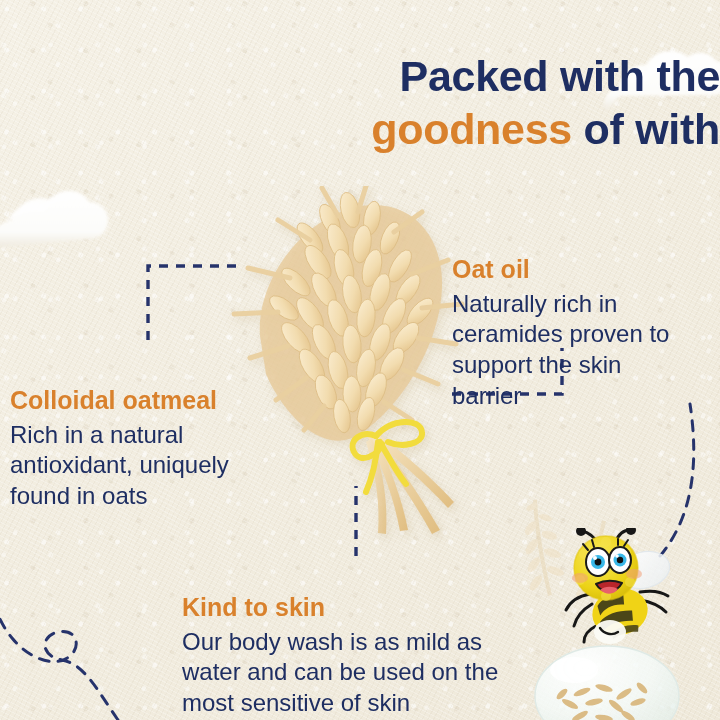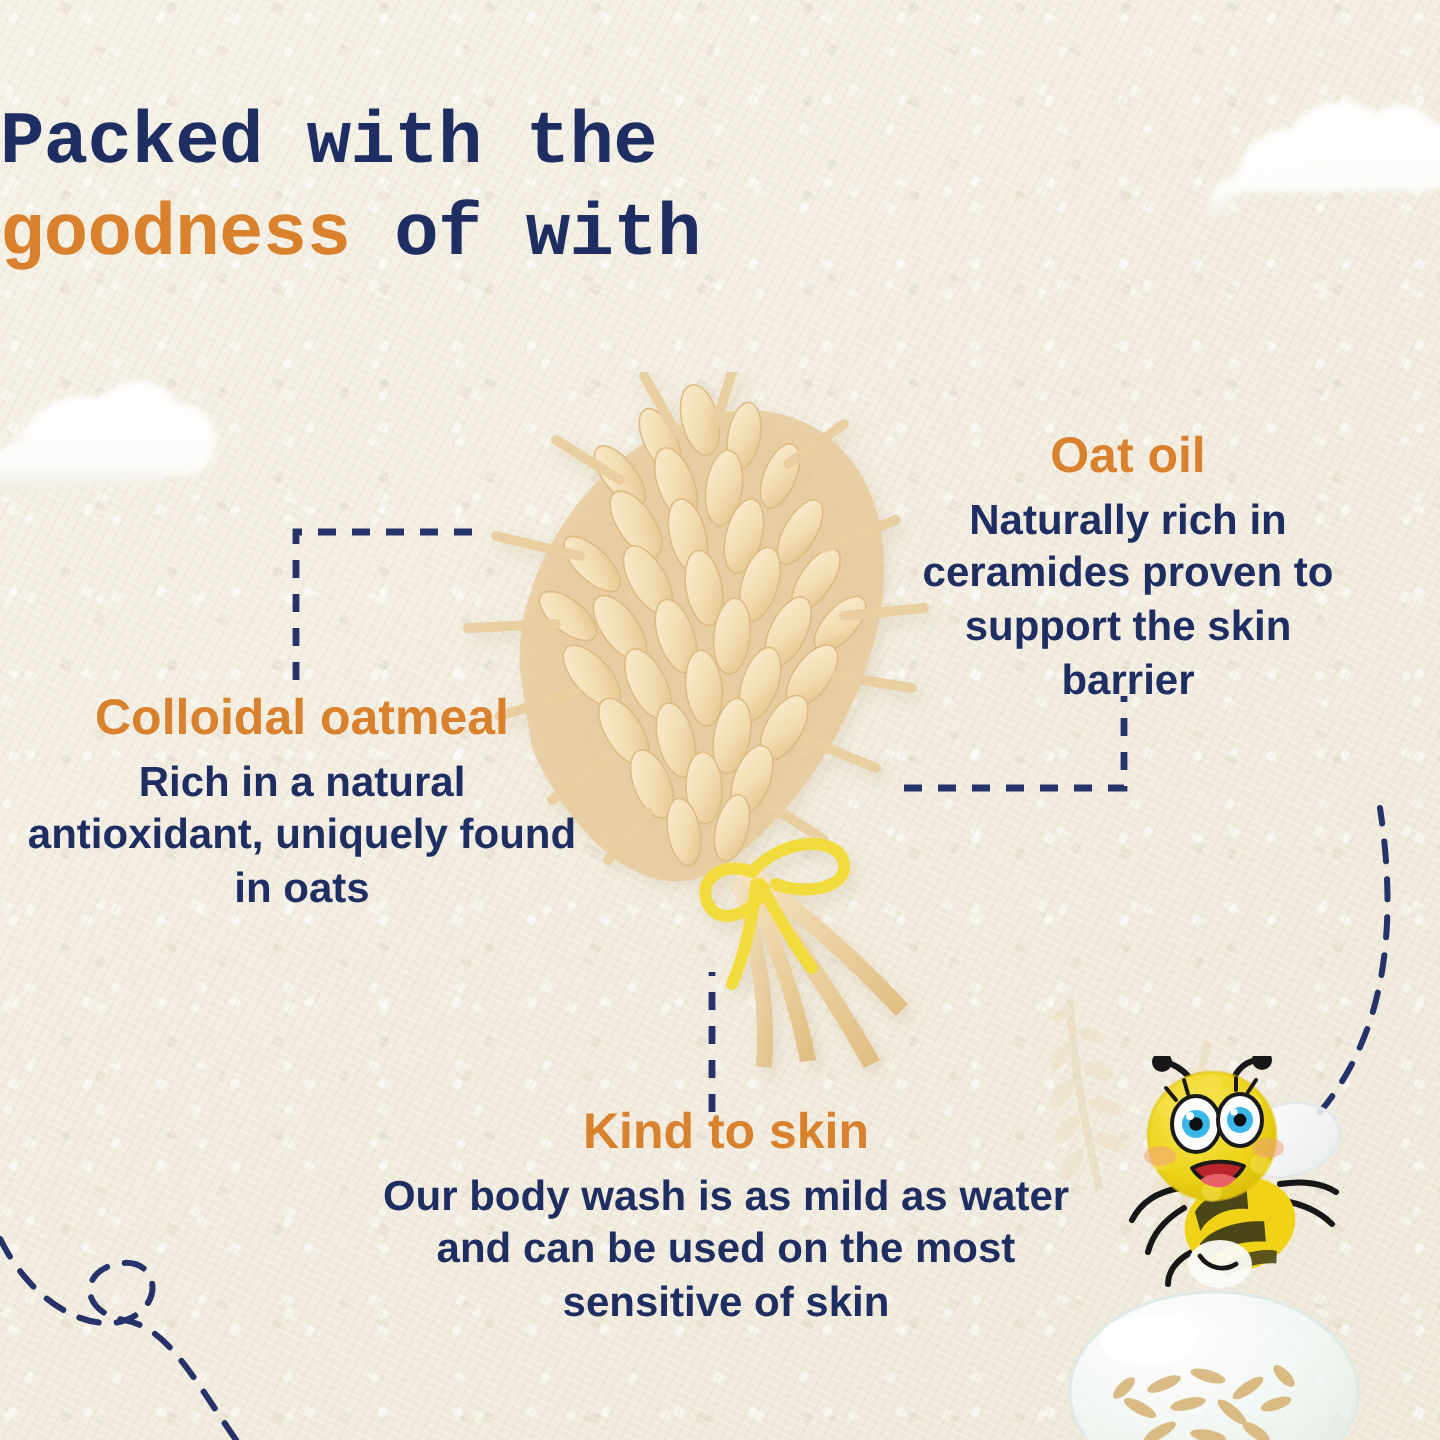--- a/index.html
+++ b/index.html
@@ -26,38 +26,37 @@
     position:absolute;inset:0;pointer-events:none;
     background-image:
       repeating-linear-gradient(27deg, rgba(255,255,255,.25) 0 1px, transparent 1px 4px),
       repeating-linear-gradient(-63deg, rgba(200,188,165,.13) 0 1px, transparent 1px 5px);
     mix-blend-mode:normal;
   }
   .layer{position:absolute;inset:0;}
   svg.layer{overflow:visible;}
 
   
-  .txtblock{position:absolute;text-align:center;}
+  .txtblock{position:absolute;margin-top:41px;}
   .title{
     position:absolute;left:0;right:0;top:50px;
-    text-align:left;
+    text-align:right;
     font-weight:700;
-    font-size:37px;
+    font-size:43px;
     line-height:1.24;
     color:#1e2e62;
     letter-spacing:-.3px;
-    font-family:Liberation Mono, monospace;
   }
   .title .accent{color:#d9812c;margin-top:20px;}
   .lbl-head{
     font-size:25px;font-weight:700;color:#d9812c;
     line-height:1.18;margin:0 0 4px 0;
   }
   .lbl-body{
-    font-size:21px;color:#1e2e62;line-height:1.28;font-weight:700;
+    font-size:24px;color:#1e2e62;line-height:1.28;font-weight:400;
   }
 
   #oat-oil{left:452px;top:214px;width:224px;}
   #colloidal{left:10px;top:345px;width:282px;}
   #kind{left:182px;top:552px;width:362px;}
 
   
   #wheat{position:absolute;left:226px;top:186px;width:260px;height:360px;}
   
   #bee{position:absolute;left:548px;top:528px;width:150px;height:130px;}

